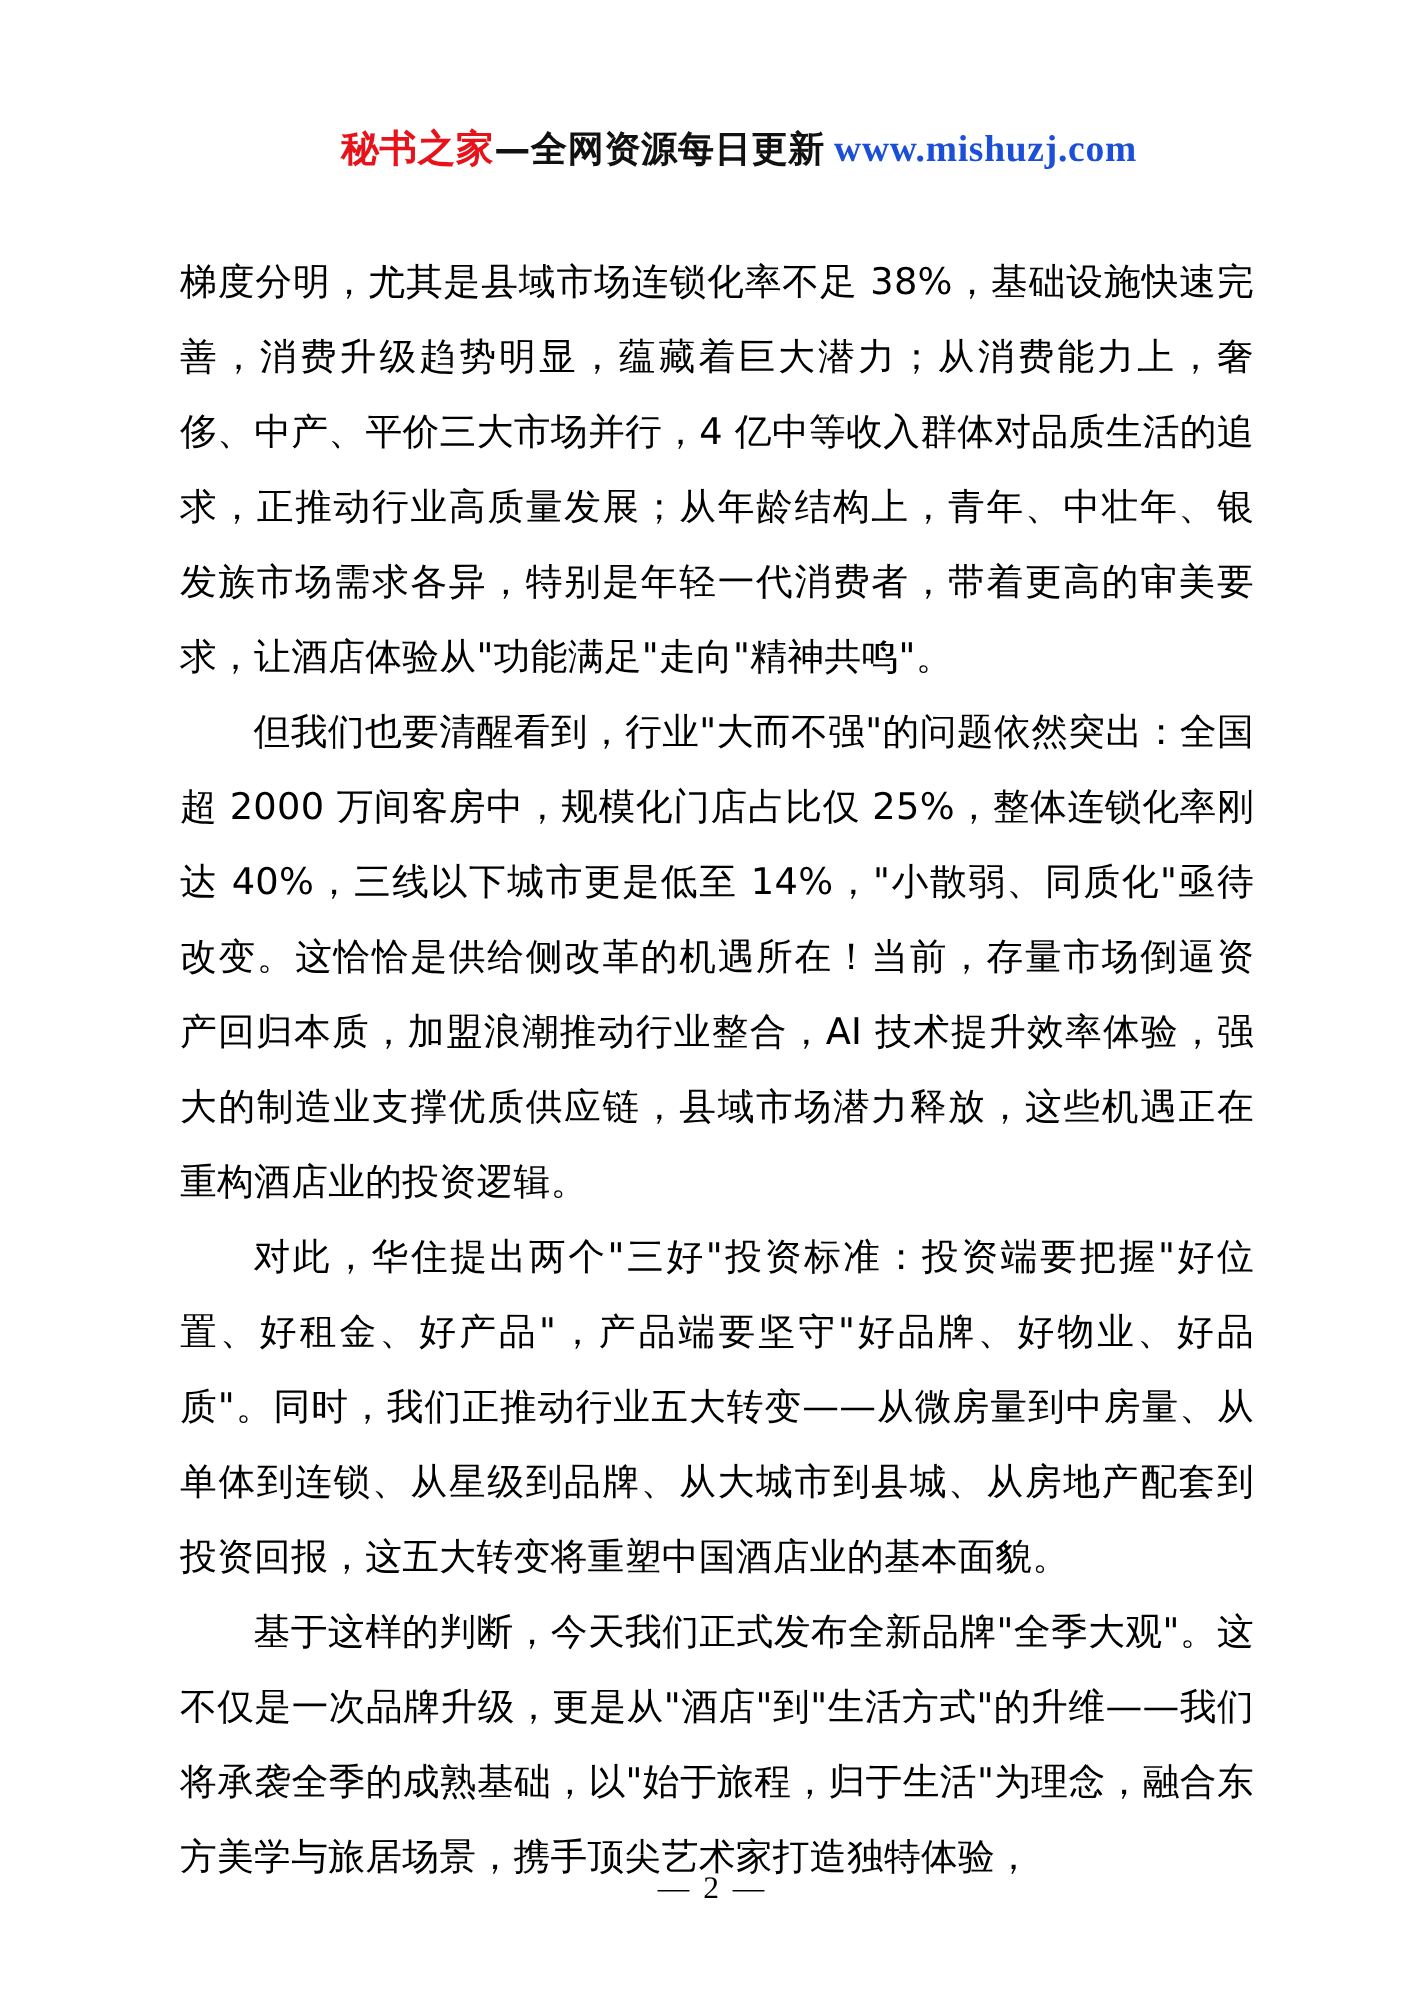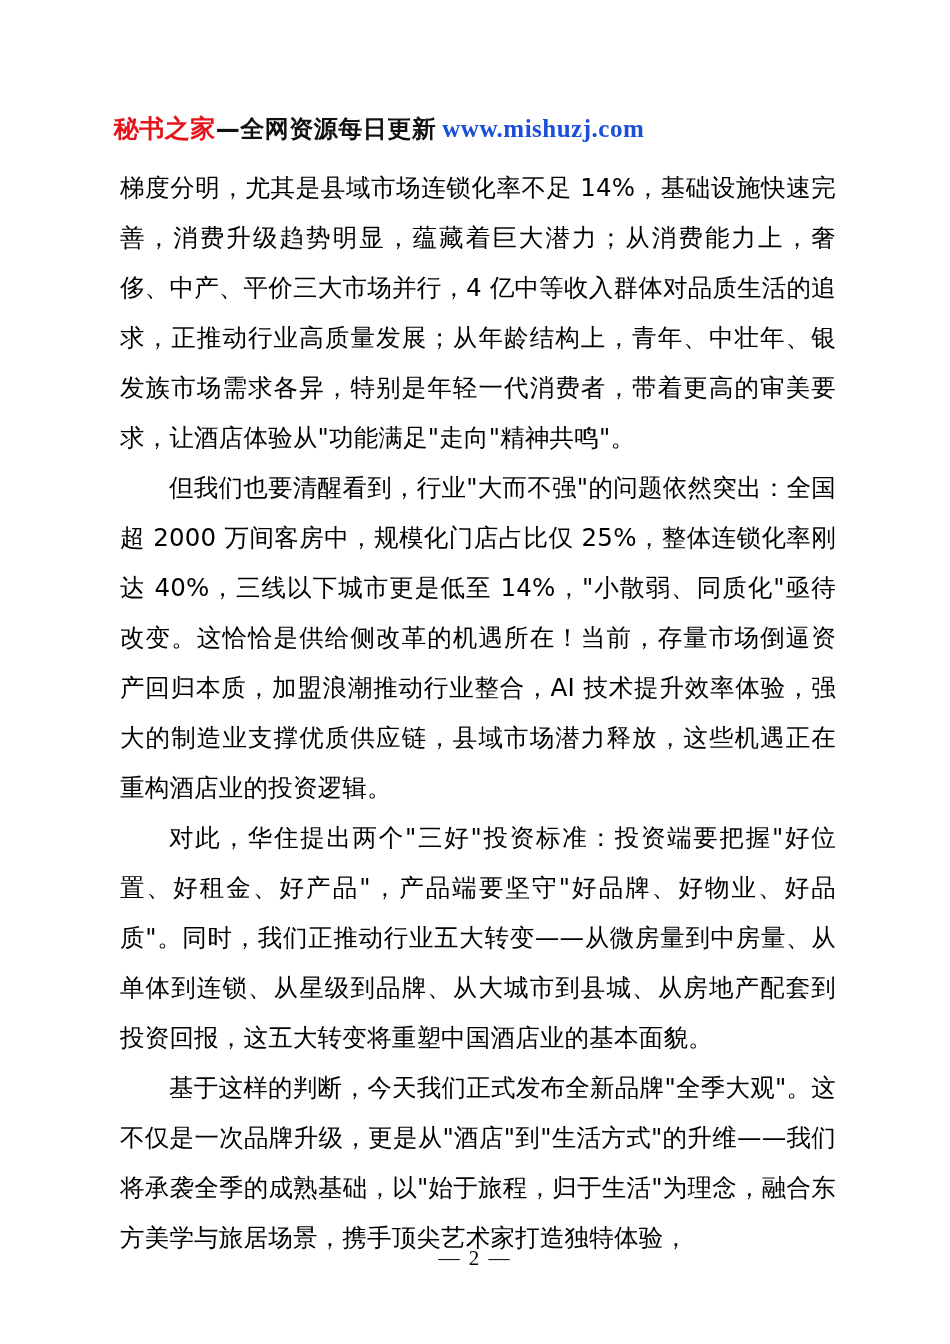--- a/index.html
+++ b/index.html
@@ -20,26 +20,25 @@
     top: 0;
     width: 950px;
     height: 1344px;
     background: #ffffff;
   }
   .header {
     position: absolute;
     left: 0;
     top: 82px;
     width: 758px;
-    text-align: center;
+    text-align: right;
     font-size: 25px;
     font-weight: bold;
     letter-spacing: 0.5px;
     white-space: nowrap;
-    margin-top: 30px;
   }
   .header .brand {
     color: #e8121a;
     font-family: "DejaVu Sans", "Liberation Sans", sans-serif;
     font-weight: bold;
     font-size: 25px;
   }
   .header .dash {
     color: #111111;
     font-family: "DejaVu Sans", "Liberation Sans", sans-serif;
@@ -96,21 +95,21 @@
 </head>
 <body>
 
 <div class="page">
 
   <div class="header">
     <span class="brand">秘书之家</span><span class="dash">—</span><span class="tagline">全网资源每日更新</span><span class="url">www.mishuzj.com</span>
   </div>
 
   <div class="body-text">
-    <p>梯度分明，尤其是县域市场连锁化率不足 14%，基础设施快速完善，消费升级趋势明显，蕴藏着巨大潜力；从消费能力上，奢侈、中产、平价三大市场并行，4 亿中等收入群体对品质生活的追求，正推动行业高质量发展；从年龄结构上，青年、中壮年、银发族市场需求各异，特别是年轻一代消费者，带着更高的审美要求，让酒店体验从"功能满足"走向"精神共鸣"。</p>
+    <p>梯度分明，尤其是县域市场连锁化率不足 38%，基础设施快速完善，消费升级趋势明显，蕴藏着巨大潜力；从消费能力上，奢侈、中产、平价三大市场并行，4 亿中等收入群体对品质生活的追求，正推动行业高质量发展；从年龄结构上，青年、中壮年、银发族市场需求各异，特别是年轻一代消费者，带着更高的审美要求，让酒店体验从"功能满足"走向"精神共鸣"。</p>
     <p class="indent">但我们也要清醒看到，行业"大而不强"的问题依然突出：全国超 2000 万间客房中，规模化门店占比仅 25%，整体连锁化率刚达 40%，三线以下城市更是低至 14%，"小散弱、同质化"亟待改变。这恰恰是供给侧改革的机遇所在！当前，存量市场倒逼资产回归本质，加盟浪潮推动行业整合，AI 技术提升效率体验，强大的制造业支撑优质供应链，县域市场潜力释放，这些机遇正在重构酒店业的投资逻辑。</p>
     <p class="indent">对此，华住提出两个"三好"投资标准：投资端要把握"好位置、好租金、好产品"，产品端要坚守"好品牌、好物业、好品质"。同时，我们正推动行业五大转变——从微房量到中房量、从单体到连锁、从星级到品牌、从大城市到县城、从房地产配套到投资回报，这五大转变将重塑中国酒店业的基本面貌。</p>
     <p class="indent">基于这样的判断，今天我们正式发布全新品牌"全季大观"。这不仅是一次品牌升级，更是从"酒店"到"生活方式"的升维——我们将承袭全季的成熟基础，以"始于旅程，归于生活"为理念，融合东方美学与旅居场景，携手顶尖艺术家打造独特体验，</p>
   </div>
 
   <div class="page-number">— 2 —</div>
 
 </div>
 
 </body></html>

